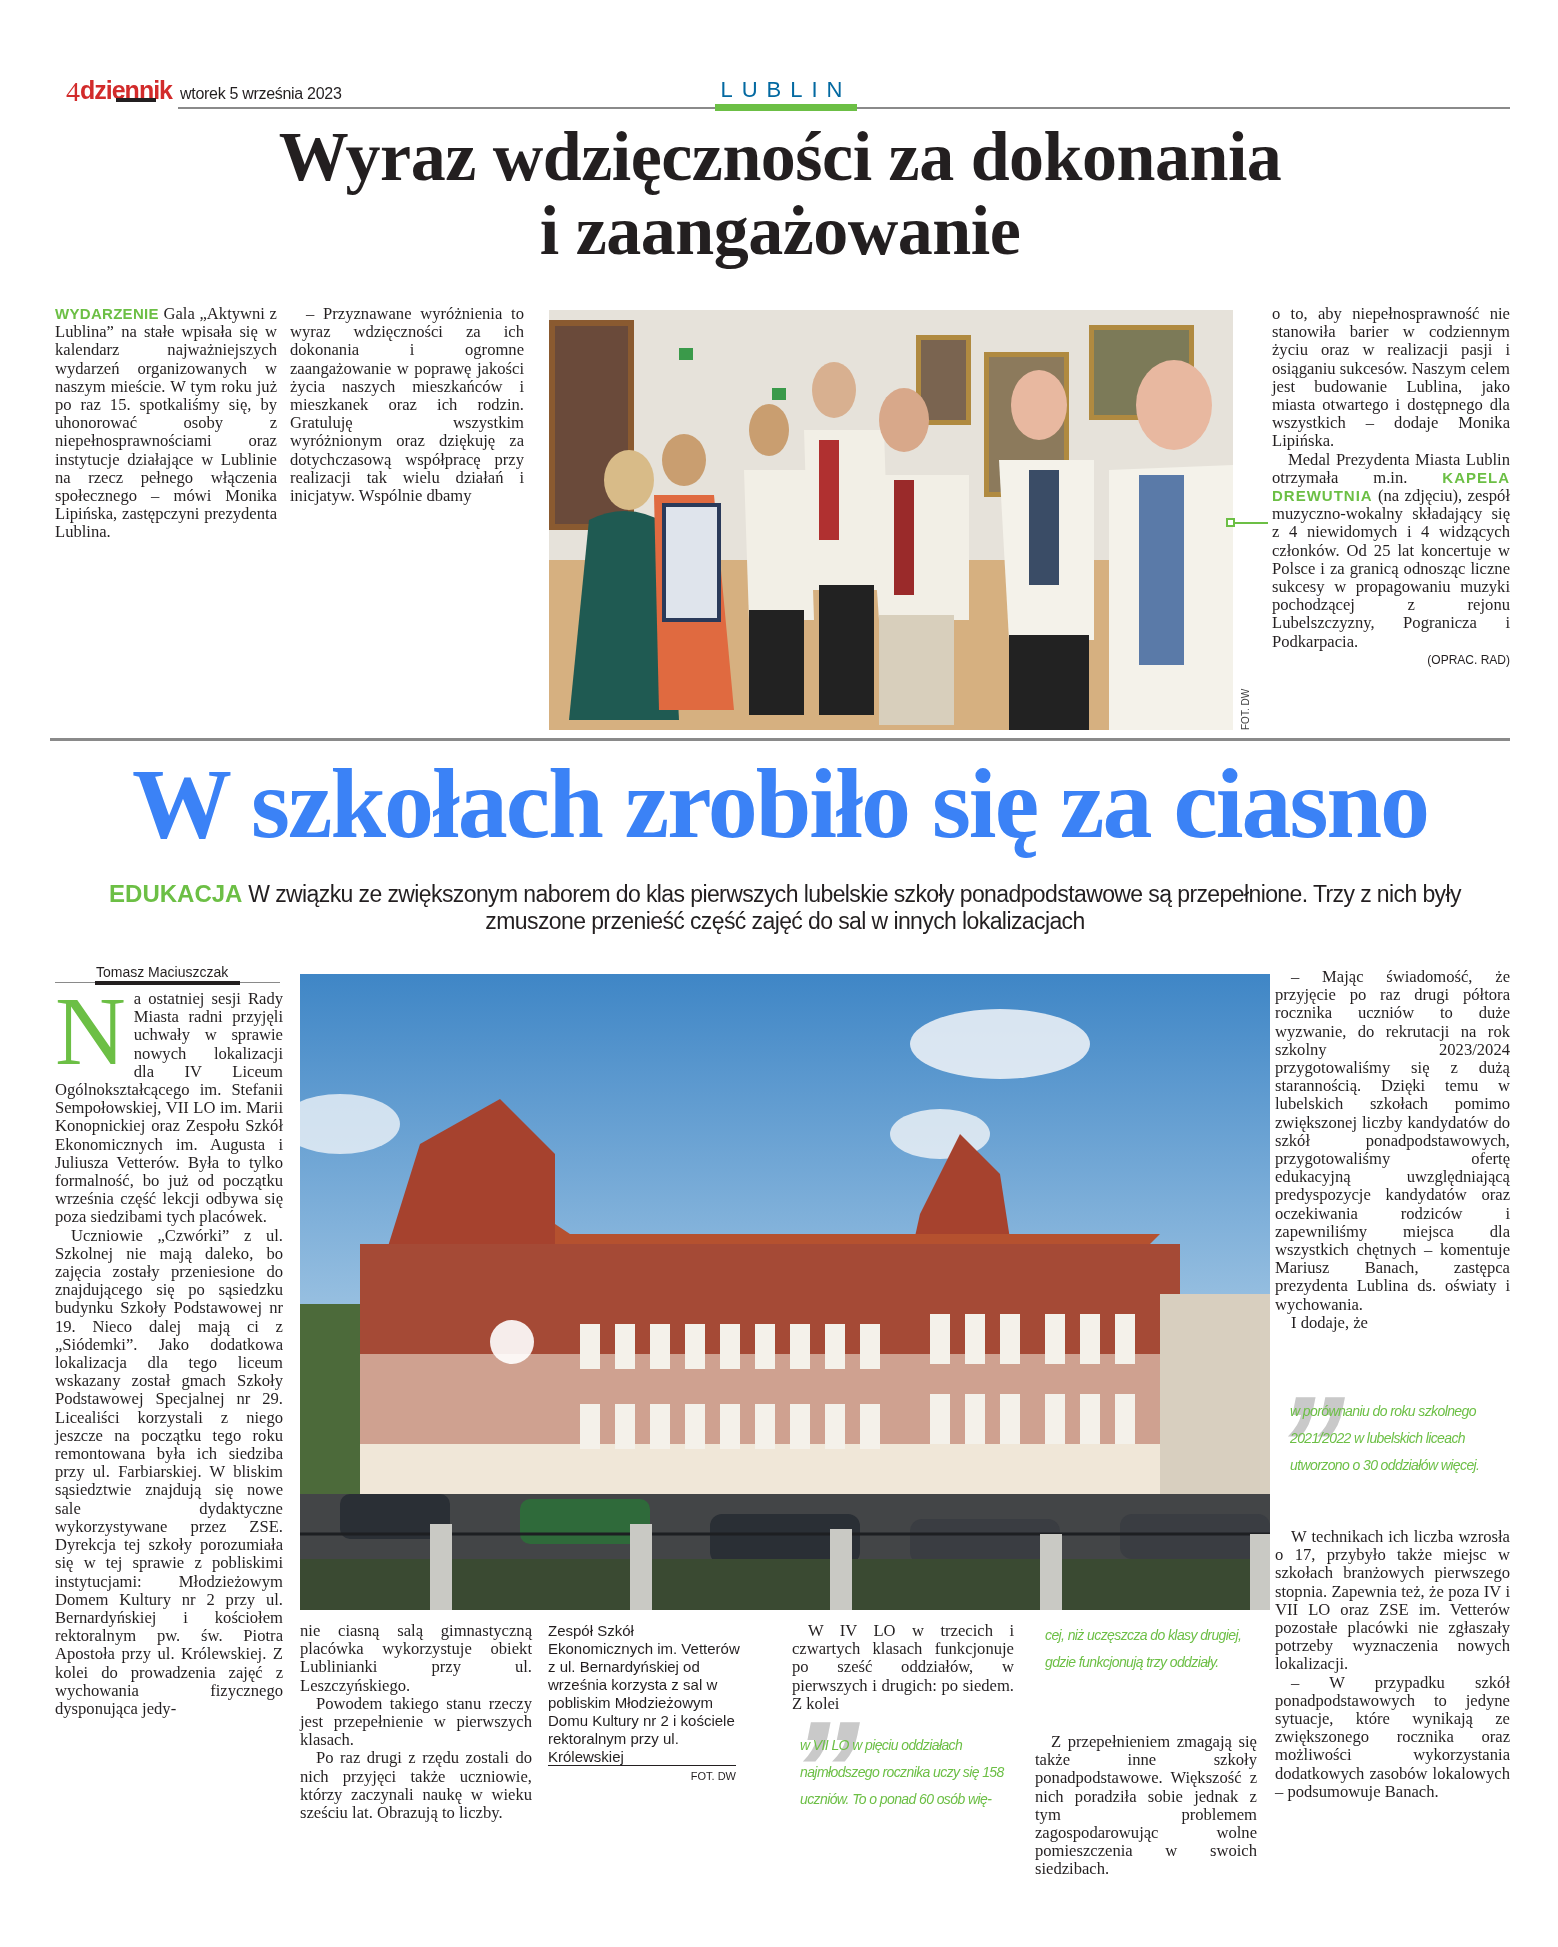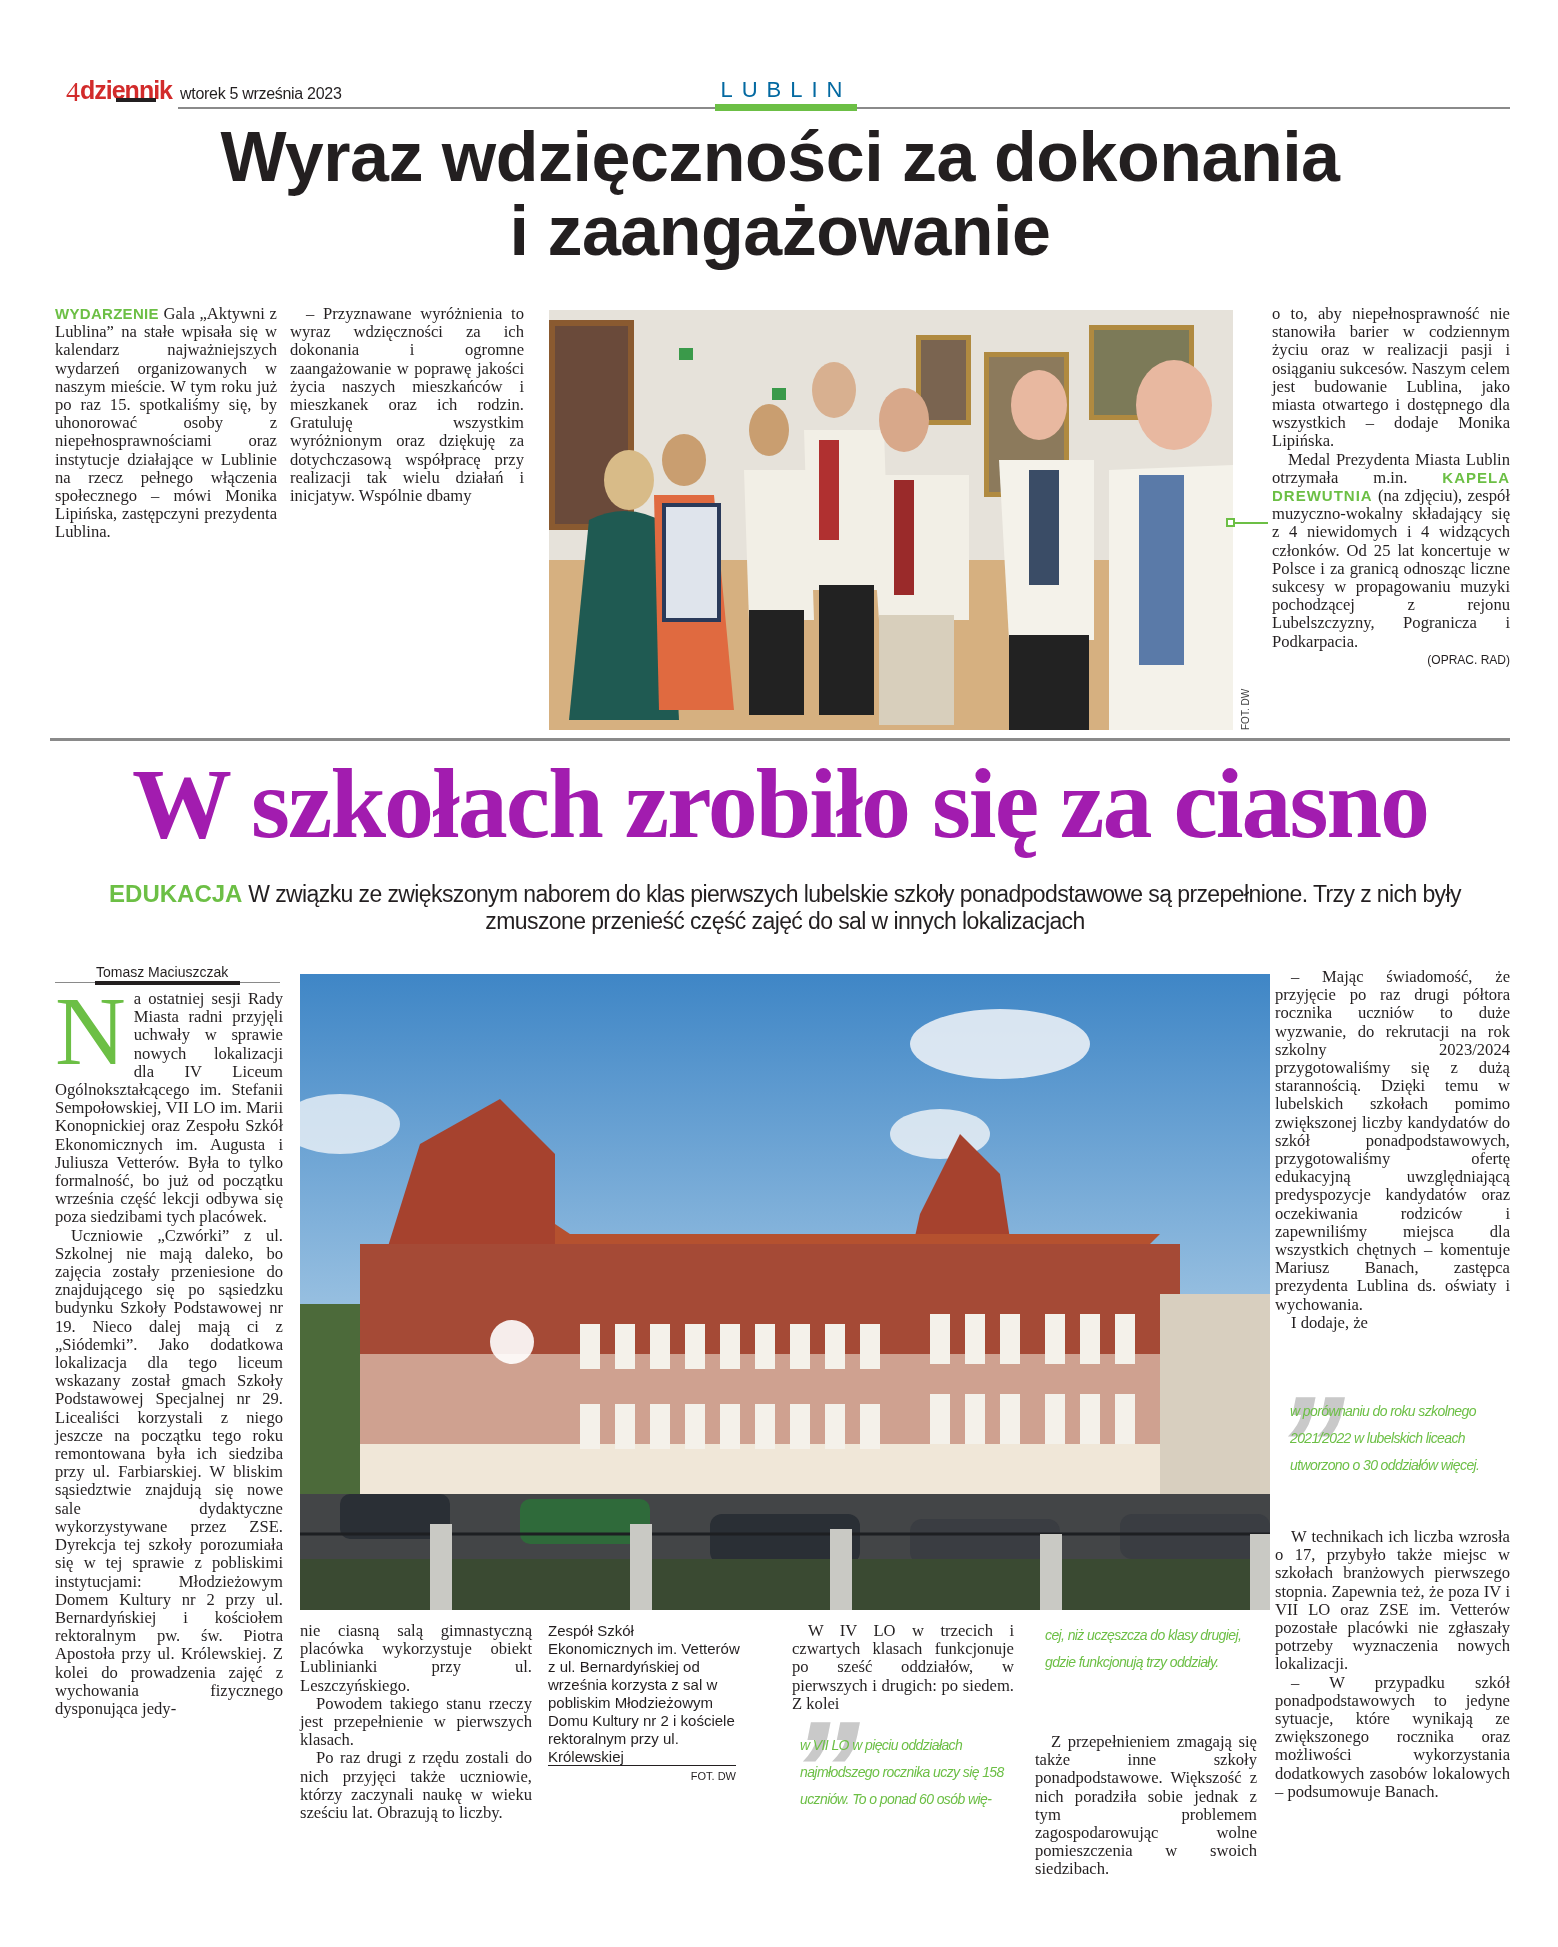--- a/index.html
+++ b/index.html
@@ -11,40 +11,40 @@
   
   .page-num { left: 66px; top: 78px; font-family: "Liberation Serif", serif; font-size: 28px; color: #d22b2b; line-height: 28px; }
   .logo { left: 88px; top: 76px; font-family: "Liberation Sans", sans-serif; font-weight: bold; font-size: 25px; color: #d22b2b; letter-spacing: -1px; line-height: 28px; }
   .logo-sub { left: 116px; top: 98px; width: 40px; height: 4px; background: #231f20; }
   .date { left: 180px; top: 85px; font-family: "Liberation Sans", sans-serif; font-size: 16px; line-height: 18px; color: #231f20; letter-spacing: -0.3px; }
   .header-rule { left: 178px; top: 107px; width: 1332px; height: 2px; background: #8a8a8a; }
   .section { left: 715px; top: 78px; width: 142px; text-align: center; font-family: "Liberation Sans", sans-serif; font-size: 22px; letter-spacing: 9px; color: #0369a1; line-height: 24px; font-weight: 300; }
   .section-bar { left: 715px; top: 104px; width: 142px; height: 7px; background: #6cbf45; }
 
   
-  .h1 { left: 50px; top: 120px; width: 1460px; text-align: center; font-family: Liberation Sans, sans-serif; font-weight: bold; font-size: 70px; line-height: 74px; color: #231f20; letter-spacing: -0.5px; }
+  .h1 { left: 50px; top: 120px; width: 1460px; text-align: center; font-family: Liberation Serif, serif; font-weight: bold; font-size: 70px; line-height: 74px; color: #231f20; letter-spacing: -0.5px; }
 
   
   .col { font-family: "Liberation Serif", serif; font-size: 16.6px; line-height: 18.2px; text-align: justify; hyphens: manual; color: #231f20; }
   .col p { text-indent: 16px; }
   .col p.noind { text-indent: 0; }
   .kicker { font-family: "Liberation Sans", sans-serif; font-weight: bold; color: #6cbf45; font-size: 15px; letter-spacing: 0.3px; }
   .green-bold { font-family: "Liberation Sans", sans-serif; font-weight: bold; color: #6cbf45; letter-spacing: 1px; font-size: 15px; }
   .opr { font-family: "Liberation Sans", sans-serif; font-weight: normal; font-size: 12px; text-align: right; display: block; text-indent: 0; }
 
   
   .photo1 { left: 549px; top: 310px; width: 684px; height: 420px; overflow: hidden; background: linear-gradient(180deg, #d9d6cf 0%, #e9e6df 45%, #d8b98a 75%, #c99f64 100%); }
   .photo-credit-v { font-family: "Liberation Sans", sans-serif; font-size: 10px; color: #444; transform: rotate(-90deg); transform-origin: left top; white-space: nowrap; }
   .caption-line { left: 1233px; top: 522px; width: 35px; height: 2px; background: #6cbf45; }
   .caption-dot { left: 1226px; top: 518px; width: 9px; height: 9px; border: 2px solid #6cbf45; background: #fff; }
 
   .rule-mid { left: 50px; top: 738px; width: 1460px; height: 3px; background: #8a8a8a; }
 
   
-  .h2 { left: 50px; top: 752px; width: 1460px; text-align: center; font-family: "Liberation Serif", serif; font-weight: bold; font-size: 100px; line-height: 104px; letter-spacing: -2px; color: #a21caf; }
+  .h2 { left: 50px; top: 752px; width: 1460px; text-align: center; font-family: "Liberation Serif", serif; font-weight: bold; font-size: 100px; line-height: 104px; letter-spacing: -2px; color: #3b82f6; }
 
   .lead { left: 60px; top: 880px; width: 1450px; text-align: center; font-family: "Liberation Sans", sans-serif; font-size: 23px; line-height: 27px; color: #231f20; letter-spacing: -0.6px; }
   .lead .kicker { font-size: 24px; letter-spacing: 0; }
 
   .byline { left: 96px; top: 964px; font-family: "Liberation Sans", sans-serif; font-size: 14px; color: #231f20; line-height: 16px; }
   .byline-rule { left: 55px; top: 982px; width: 225px; height: 1px; background: #8a8a8a; }
   .byline-bar { left: 95px; top: 981px; width: 145px; height: 4px; background: #231f20; }
 
   .dropcap { font-family: "Liberation Serif", serif; font-size: 98px; line-height: 78px; color: #6cbf45; float: left; margin: 2px 8px 0 0; height: 80px; }
 

